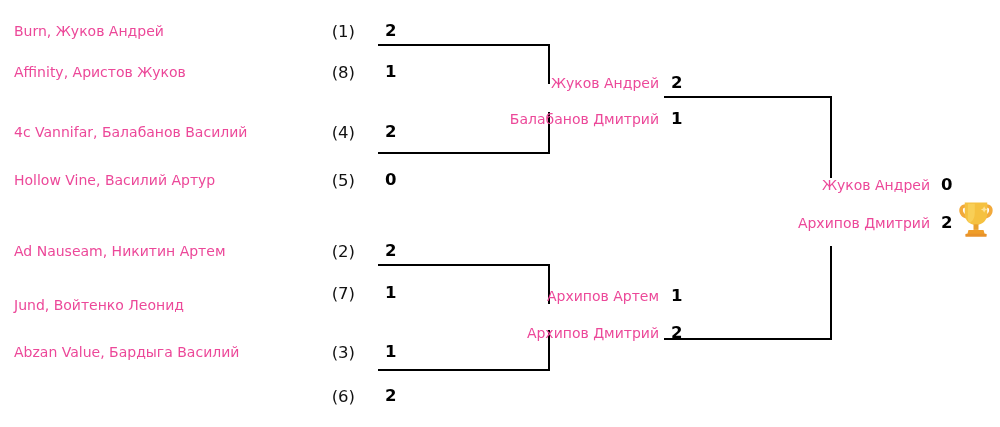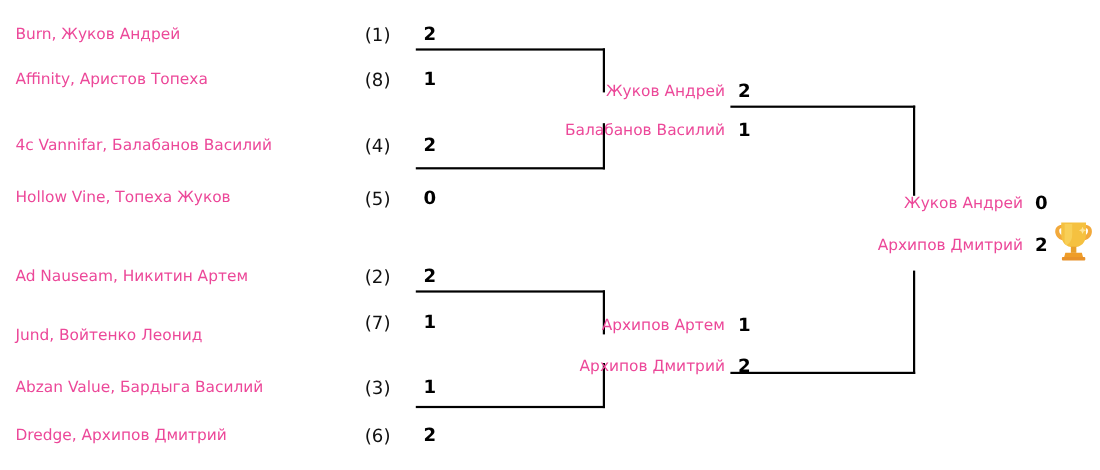--- a/index.html
+++ b/index.html
@@ -78,64 +78,63 @@
 </style>
 </head>
 <body>
 
 <div id="bracket">
 
   <div class="name r1-name" style="top:24px">Burn, Жуков Андрей</div>
   <div class="seed r1-seed" style="top:24px">(1)</div>
   <div class="score r1-score" style="top:23px">2</div>
 
-  <div class="name r1-name" style="top:65px">Affinity, Аристов Топеха</div>
+  <div class="name r1-name" style="top:65px">Affinity, Аристов Жуков</div>
   <div class="seed r1-seed" style="top:65px">(8)</div>
   <div class="score r1-score" style="top:64px">1</div>
 
   <div class="name r1-name" style="top:125px">4c Vannifar, Балабанов Василий</div>
   <div class="seed r1-seed" style="top:125px">(4)</div>
   <div class="score r1-score" style="top:124px">2</div>
 
-  <div class="name r1-name" style="top:173px">Hollow Vine, Топеха Жуков</div>
+  <div class="name r1-name" style="top:173px">Hollow Vine, Василий Артур</div>
   <div class="seed r1-seed" style="top:173px">(5)</div>
   <div class="score r1-score" style="top:172px">0</div>
 
   <div class="name r1-name" style="top:244px">Ad Nauseam, Никитин Артем</div>
   <div class="seed r1-seed" style="top:244px">(2)</div>
   <div class="score r1-score" style="top:243px">2</div>
 
   <div class="name r1-name" style="top:298px">Jund, Войтенко Леонид</div>
   <div class="seed r1-seed" style="top:286px">(7)</div>
   <div class="score r1-score" style="top:285px">1</div>
 
   <div class="name r1-name" style="top:345px">Abzan Value, Бардыга Василий</div>
   <div class="seed r1-seed" style="top:345px">(3)</div>
   <div class="score r1-score" style="top:344px">1</div>
 
-  <div class="name r1-name" style="top:389px">Dredge, Архипов Дмитрий</div>
   <div class="seed r1-seed" style="top:389px">(6)</div>
   <div class="score r1-score" style="top:388px">2</div>
 
   <div class="hline" style="left:378px; top:44px;  width:172px"></div>
   <div class="vline" style="left:548px; top:44px;  height:40px"></div>
 
   <div class="hline" style="left:378px; top:152px; width:172px"></div>
   <div class="vline" style="left:548px; top:112px; height:42px"></div>
 
   <div class="hline" style="left:378px; top:264px; width:172px"></div>
   <div class="vline" style="left:548px; top:264px; height:40px"></div>
 
   <div class="hline" style="left:378px; top:369px; width:172px"></div>
   <div class="vline" style="left:548px; top:330px; height:41px"></div>
 
   <div class="name r2-name" style="top:76px">Жуков Андрей</div>
   <div class="score r2-score" style="top:75px">2</div>
 
-  <div class="name r2-name" style="top:112px">Балабанов Василий</div>
+  <div class="name r2-name" style="top:112px">Балабанов Дмитрий</div>
   <div class="score r2-score" style="top:111px">1</div>
 
   <div class="name r2-name" style="top:289px">Архипов Артем</div>
   <div class="score r2-score" style="top:288px">1</div>
 
   <div class="name r2-name" style="top:326px">Архипов Дмитрий</div>
   <div class="score r2-score" style="top:325px">2</div>
 
   <div class="hline" style="left:664px; top:96px;  width:168px"></div>
   <div class="vline" style="left:830px; top:96px;  height:82px"></div>

